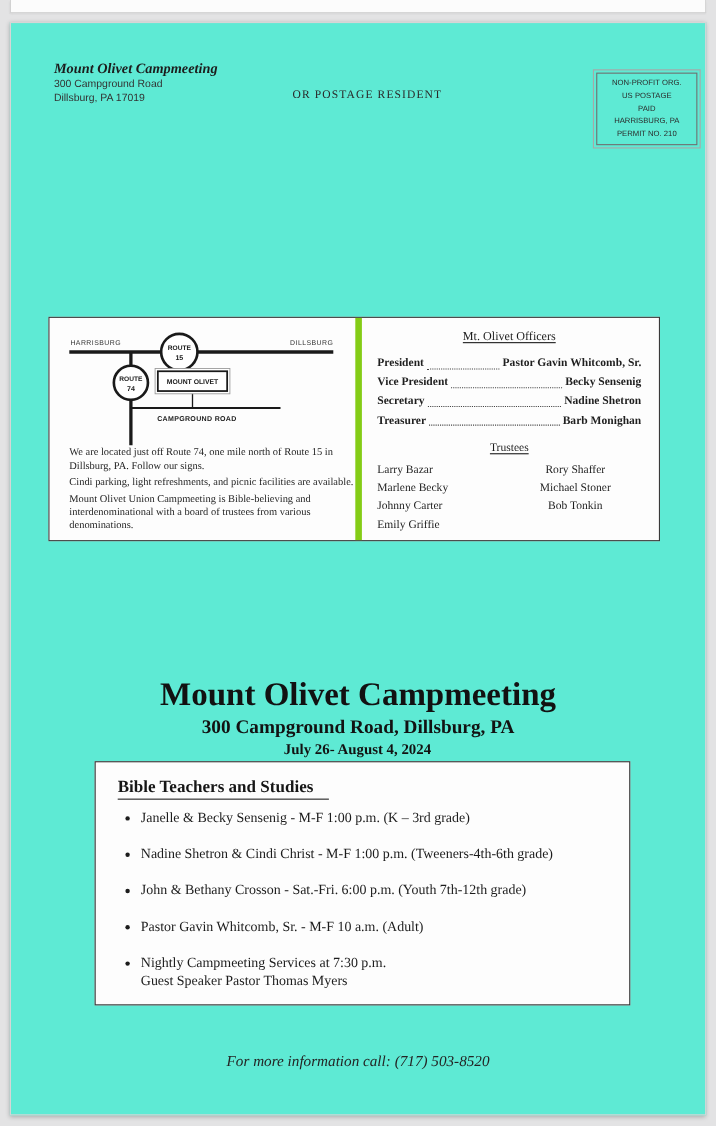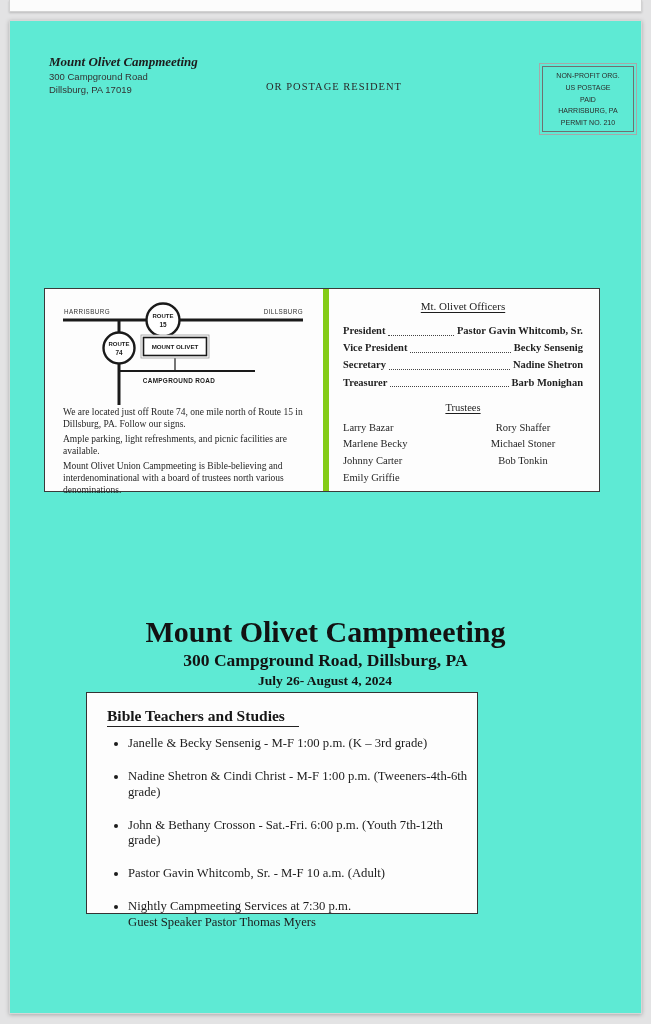--- a/index.html
+++ b/index.html
@@ -66,21 +66,21 @@
   .trustee-grid ul{list-style:none;margin:0;padding:0;font-size:10.5px;line-height:16.6px;color:#1f1f1f;}
   .trustee-left{padding-left:30px;text-align:left;}
   .trustee-right{text-align:center;padding-left:26px;}
   
   .main-heading{position:absolute;left:0;right:0;top:595px;text-align:center;color:#121212;}
   .main-title{font-size:30px;font-weight:bold;line-height:32px;margin:0;}
   .main-subtitle{font-size:17.5px;font-weight:bold;line-height:20px;margin:2px 0 0 0;}
   .main-dates{font-size:13.5px;font-weight:bold;line-height:16px;margin:3px 1px 0 0;}
   
   .studies-box{
-    position:absolute;left:76px;top:671px;width:392px;height:222px;
+    position:absolute;left:76px;top:671px;width:487px;height:222px;
     border:1.5px solid #333;box-sizing:border-box;background:#fdfdfd;
   }
   .studies-title{
     display:inline-block;margin:14px 0 9px 20px;
     font-size:15.5px;font-weight:bold;color:#161616;
     border-bottom:1.6px solid #222;padding-right:14px;padding-bottom:1px;
   }
   .studies-list{margin:0;padding-left:41px;}
   .studies-list li{
     font-size:12.7px;line-height:15.5px;color:#1c1c1c;
@@ -140,22 +140,22 @@
         <rect x="84" y="36" width="68" height="23" fill="#ffffff" stroke="#9a9a9a" stroke-width="0.8"></rect>
         <rect x="86.5" y="38.5" width="63" height="18" fill="#ffffff" stroke="#1a1a1a" stroke-width="1.6"></rect>
         <text class="map-sans" x="118" y="50" text-anchor="middle" font-size="6.2" font-weight="bold" fill="#1a1a1a">MOUNT OLIVET</text>
 
         <text class="map-sans" x="122" y="84" text-anchor="middle" font-size="6.4" font-weight="bold" letter-spacing="0.3" fill="#1a1a1a">CAMPGROUND ROAD</text>
       </svg>
     </div>
 
     <div class="directions">
       <p>We are located just off Route 74, one mile north of Route 15 in Dillsburg, PA. Follow our signs.</p>
-      <p>Ample parking, light refreshments, and picnic facilities are available.</p>
-      <p>Mount Olivet Union Campmeeting is Bible-believing and interdenominational with a board of trustees north various denominations.</p>
+      <p>Cindi parking, light refreshments, and picnic facilities are available.</p>
+      <p>Mount Olivet Union Campmeeting is Bible-believing and interdenominational with a board of trustees from various denominations.</p>
     </div>
 
     <div class="officers-col">
       <div class="col-title">Mt. Olivet Officers</div>
 
       <div class="officer-row">
         <span class="officer-role">President</span>
         <span class="leader"></span>
         <span class="officer-name">Pastor Gavin Whitcomb, Sr.</span>
       </div>
@@ -215,15 +215,16 @@
         <div>Pastor Gavin Whitcomb, Sr. - M-F 10 a.m.  (Adult)</div>
       </li>
       <li>
         <div>Nightly Campmeeting Services at 7:30 p.m.</div>
         <div>Guest Speaker Pastor Thomas Myers</div>
       </li>
     </ul>
   </div>
 
   <div class="footer">
+    <div class="footer-info">For more information call: (717) 503-8520</div>
   </div>
 
 </div>
 
 </body></html>

